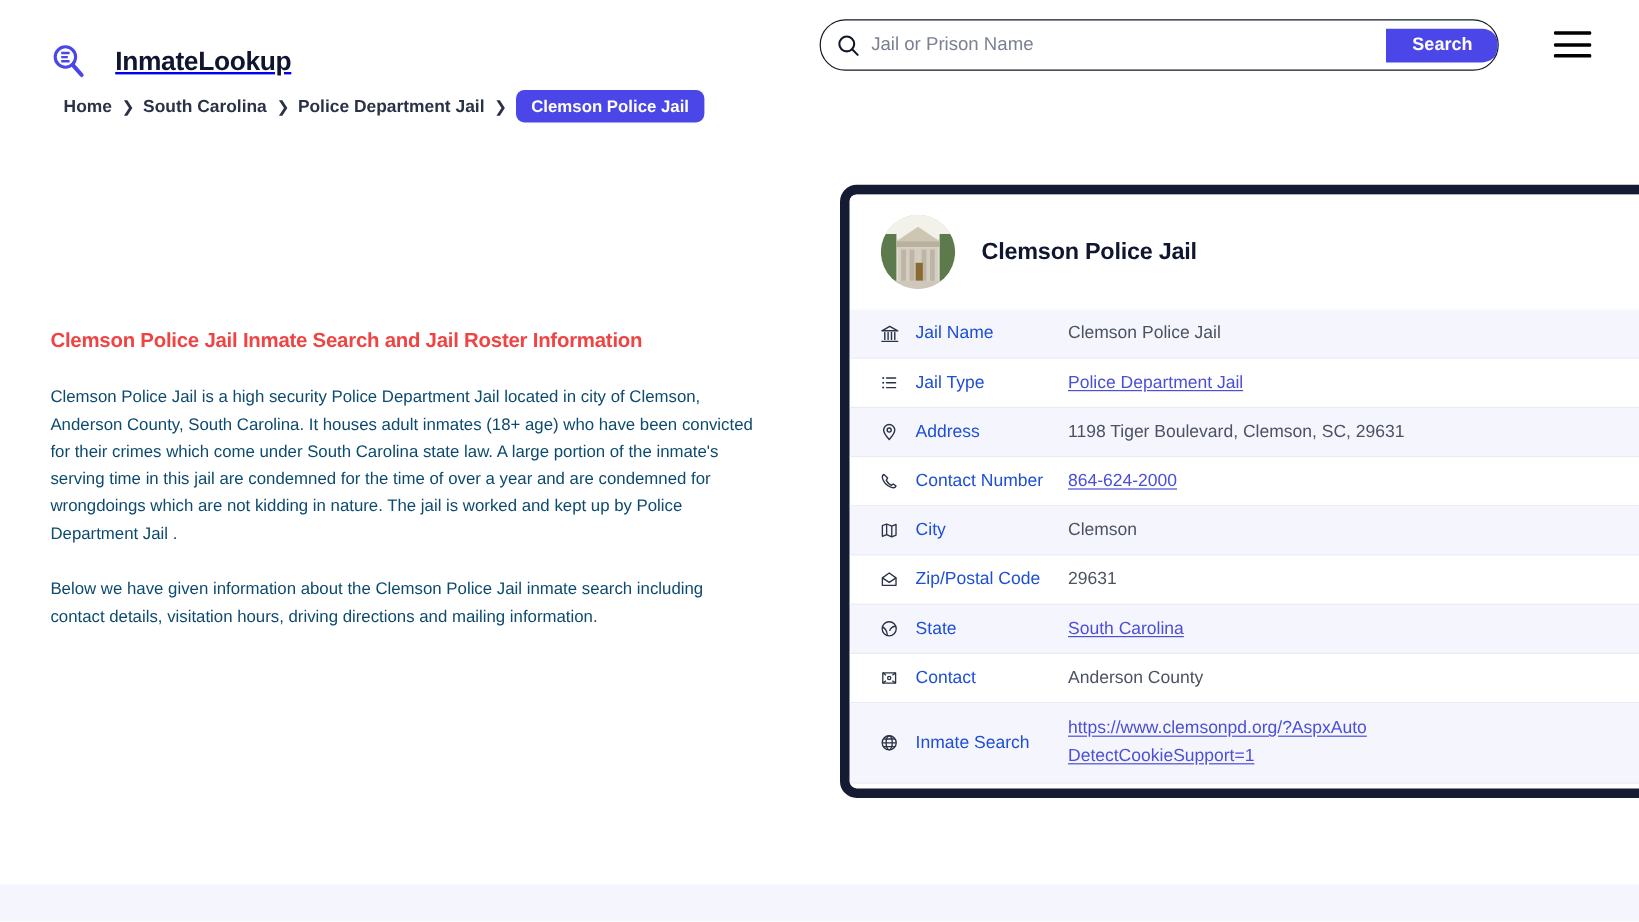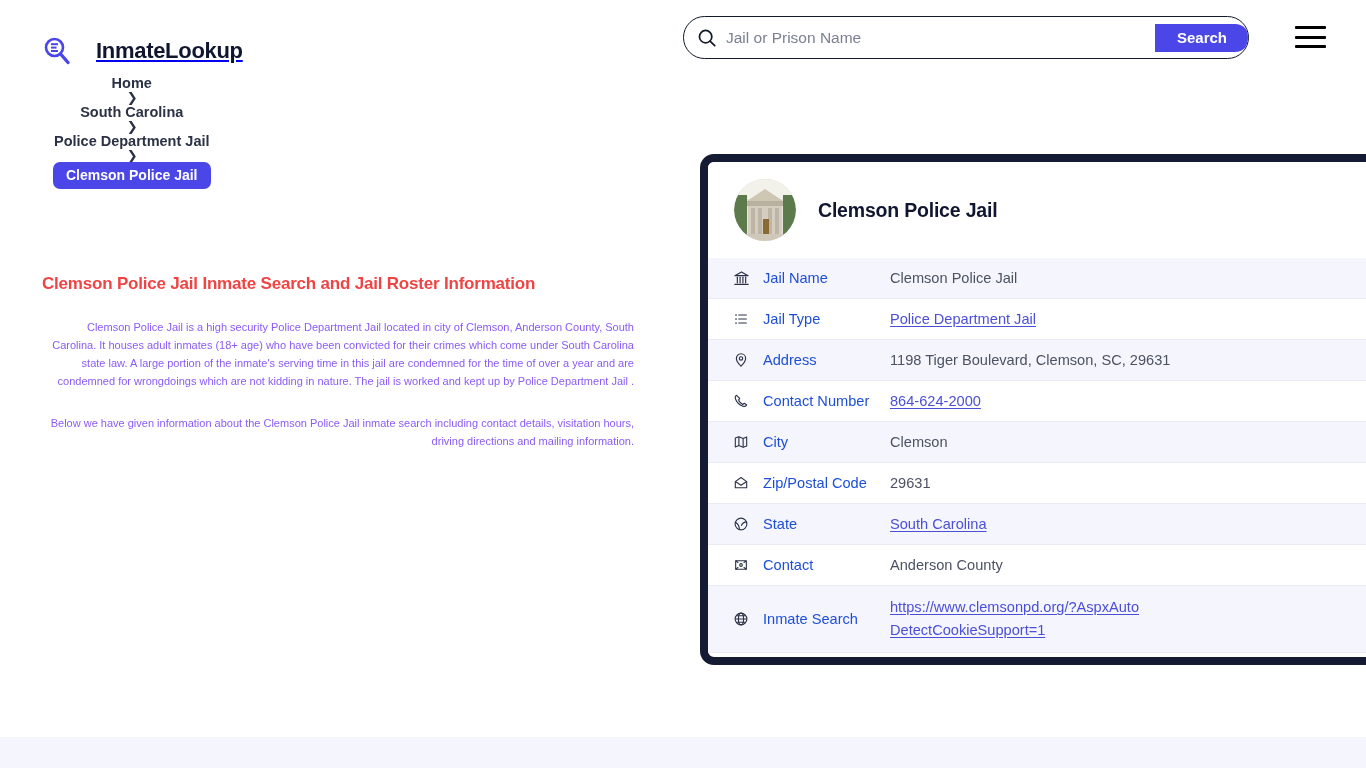--- a/index.html
+++ b/index.html
@@ -66,44 +66,42 @@
     display: flex; flex-direction: column; justify-content: space-between;
     cursor: pointer;
   }
   .hamburger span { display:block; height: 3px; background:#000; border-radius:1px; width:100%; }
 
   
   .breadcrumb {
     position: absolute; left: 53px; top: 75px;
     display: flex; align-items: center; gap: 0;
     font-size: 14.5px;
-    flex-direction: column;
   }
   .crumb { color: #2b3245; font-weight: 600; text-decoration: none; white-space: nowrap; }
   .crumb-sep {
     color: #2b3245; font-weight: 700; font-size: 13px;
     margin: 0 7px 0 8px; line-height: 1;
   }
   .crumb-current {
     background: #4a46e8; color: #ffffff; font-weight: 700;
     padding: 5px 13px 6px; border-radius: 7px; font-size: 14px;
     white-space: nowrap;
   }
 
   
   .left-col { position: absolute; left: 42px; top: 272px; width: 592px; }
   .page-title {
     font-size: 17px; font-weight: 700; color: #ef4444;
     line-height: 1.38; letter-spacing: -0.2px;
     margin-bottom: 24px;
   }
   .body-para {
-    font-size: 11px; color: #8b5cf6; line-height: 1.62;
+    font-size: 14px; color: #0c4a6e; line-height: 1.62;
     margin-bottom: 24px;
-    text-align: right;
   }
 
   
   .info-card {
     position: absolute; left: 700px; top: 154px;
     width: 700px; height: 511px;
     background: #ffffff;
     border: 8px solid #141b33;
     border-radius: 14px;
     overflow: hidden;

